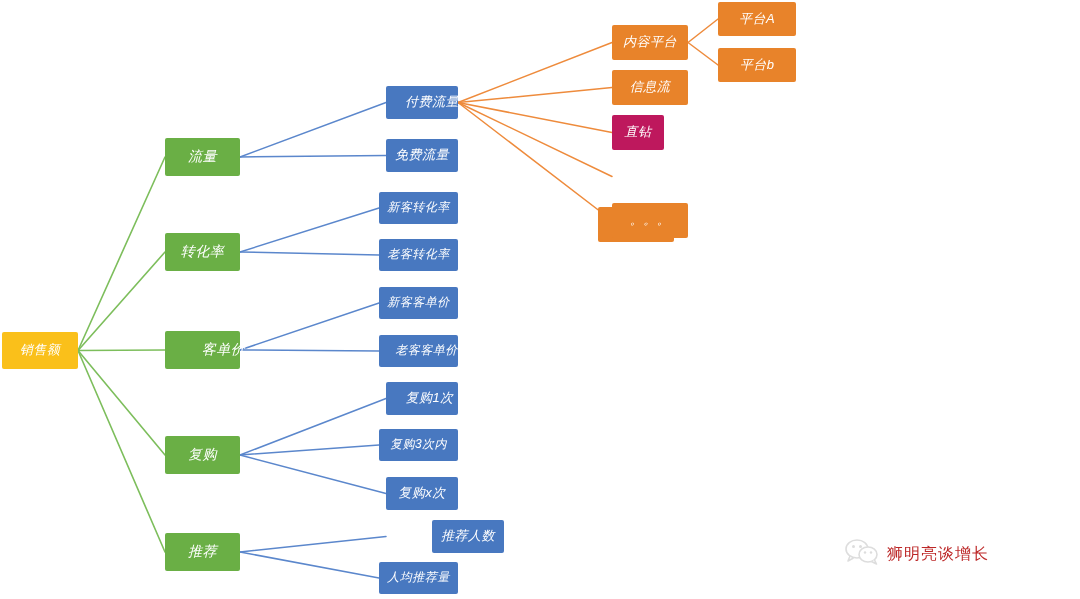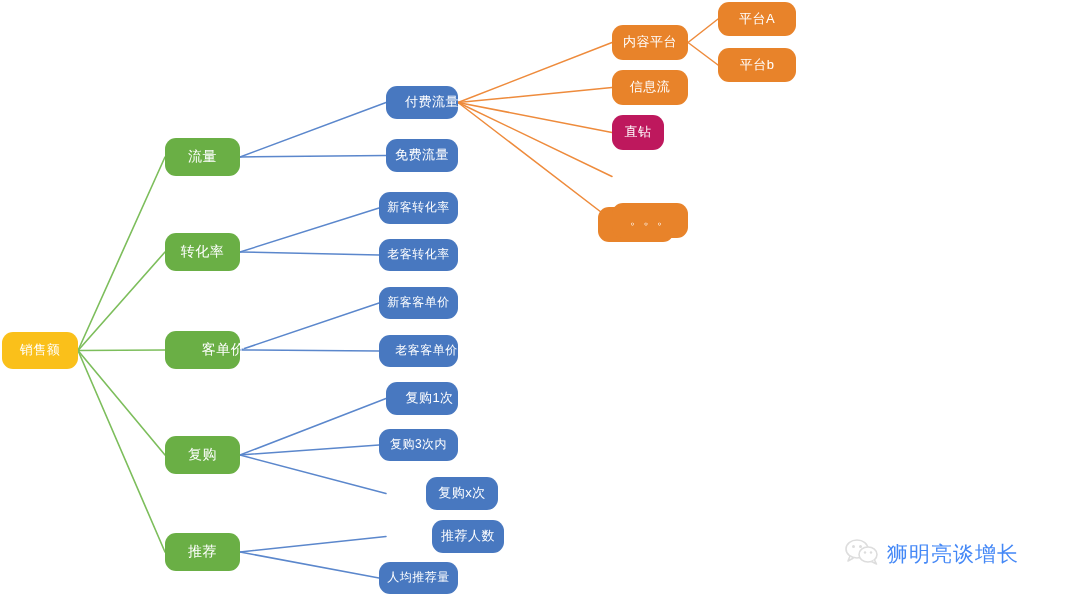--- a/index.html
+++ b/index.html
@@ -25,44 +25,45 @@
     width: 1080px;
     height: 599px;
     pointer-events: none;
   }
   .node {
     position: absolute;
     box-sizing: border-box;
     display: flex;
     align-items: center;
     justify-content: center;
-    border-radius: 11px;
+    border-radius: 2px;
     color: #ffffff;
     text-align: right;
     line-height: 1.1;
     white-space: nowrap;
     letter-spacing: 0.5px;
     user-select: none;
+    font-style: italic;
   }
   .node-label {
     display: block;
   }
   .watermark {
     position: absolute;
     display: flex;
     align-items: center;
     gap: 8px;
     color: #d8d8d8;
     opacity: 0.95;
     user-select: none;
   }
   .watermark-text {
-    font-size: 21px;
+    font-size: 16px;
     letter-spacing: 1px;
-    color: #3b82f6;
+    color: #b91c1c;
     font-family: Liberation Mono, monospace;
   }
   .wechat-icon {
     display: block;
   }
 </style>
 </head>
 <body>
 
 <div id="canvas" style="width: 1080px; height: 599px; background: rgb(255, 255, 255);">
@@ -127,21 +128,21 @@
       </div>
       <div class="node node-level2" style="left: 379px; top: 335px; width: 79px; height: 32px; background: rgb(72, 120, 192); font-size: 12px; color: rgb(255, 255, 255); padding-left: 16px;">
         <span class="node-label">老客客单价</span>
       </div>
       <div class="node node-level2" style="left: 386px; top: 382px; width: 72px; height: 33px; background: rgb(72, 120, 192); font-size: 13px; color: rgb(255, 255, 255); padding-left: 15px;">
         <span class="node-label">复购1次</span>
       </div>
       <div class="node node-level2" style="left: 379px; top: 429px; width: 79px; height: 32px; background: rgb(72, 120, 192); font-size: 12px; color: rgb(255, 255, 255);">
         <span class="node-label">复购3次内</span>
       </div>
-      <div class="node node-level2" style="left: 386px; top: 477px; width: 72px; height: 33px; background: rgb(72, 120, 192); font-size: 13px; color: rgb(255, 255, 255); margin-left: 40px;">
+      <div class="node node-level2" style="left: 386px; top: 477px; width: 72px; height: 33px; background: rgb(72, 120, 192); font-size: 13px; color: rgb(255, 255, 255);">
         <span class="node-label">复购x次</span>
       </div>
       <div class="node node-level2" style="left: 386px; top: 520px; width: 72px; height: 33px; background: rgb(72, 120, 192); font-size: 13px; color: rgb(255, 255, 255); margin-left: 46px;">
         <span class="node-label">推荐人数</span>
       </div>
       <div class="node node-level2" style="left: 379px; top: 562px; width: 79px; height: 32px; background: rgb(72, 120, 192); font-size: 12px; color: rgb(255, 255, 255);">
         <span class="node-label">人均推荐量</span>
       </div>
       <div class="node node-level3" style="left: 612px; top: 25px; width: 76px; height: 35px; background: rgb(232, 131, 42); font-size: 13px; color: rgb(255, 255, 255);">
         <span class="node-label">内容平台</span>

